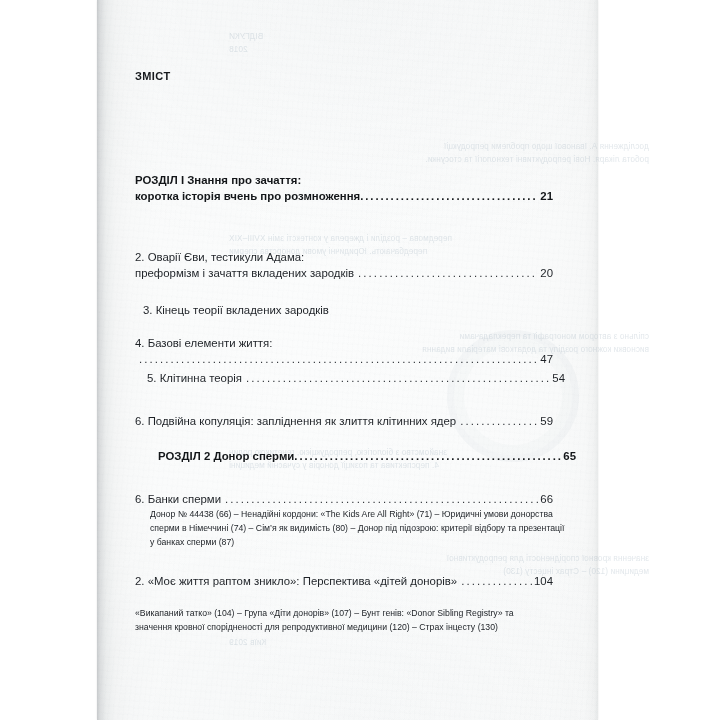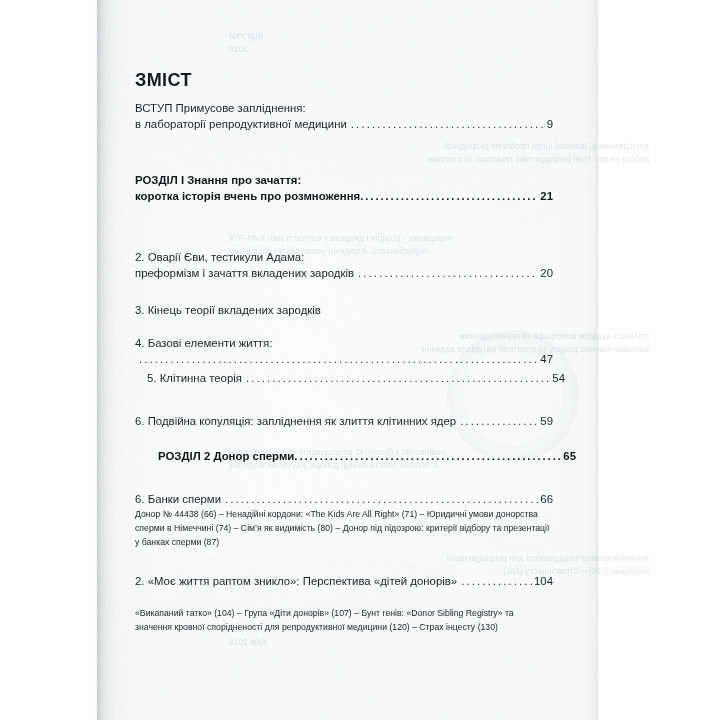--- a/index.html
+++ b/index.html
@@ -95,21 +95,21 @@
     top: 0;
     width: 418px;      
     height: 720px;
     color: #1b1e22;
   }
 
   #toc-title {
     position: absolute;
     top: 70px;
     left: 0;
-    font-size: 18px;
+    font-size: 11px;
     font-weight: bold;
     letter-spacing: 0.4px;
     color: #16191d;
   }
 
   .entry { position: absolute; left: 0; width: 100%; }
 
   .line {
     display: flex;
     align-items: baseline;
@@ -179,51 +179,41 @@
 висновки кожного розділу та додаткові матеріали видання</div>
   <div class="showthrough" id="st-block-e">знайомство з біологією, репродукцією, генетикою родин
 4. перспектива та позиції донорів у сучасній медицині</div>
   <div class="showthrough" id="st-block-f">значення кровної спорідненості для репродуктивної
 медицини (120) – Страх інцесту (130)</div>
   <div class="showthrough" id="st-block-g">Київ 2019</div>
 
   <div id="toc">
     <div id="toc-title">ЗМІСТ</div>
 
-  <div class="entry" style="top: 100px;">
-        <div class="line">
-          <span class="txt">ВСТУП Примусове запліднення:</span>
-        </div>
-        <div class="line">
-          <span class="txt">в лабораторії репродуктивної медицини</span>
-          <span class="leader"></span>
-          <span class="pageno">9</span>
-        </div>
-      </div>
       <div class="entry bold" style="top: 172px;">
         <div class="line">
           <span class="txt">РОЗДІЛ I Знання про зачаття:</span>
         </div>
         <div class="line">
           <span class="txt">коротка історія вчень про розмноження</span>
           <span class="leader tight"></span>
           <span class="pageno">21</span>
         </div>
       </div>
       <div class="entry" style="top: 249px;">
         <div class="line">
           <span class="txt">2. Оварії Єви, тестикули Адама:</span>
         </div>
         <div class="line">
           <span class="txt">преформізм і зачаття вкладених зародків</span>
           <span class="leader"></span>
           <span class="pageno">20</span>
         </div>
       </div>
-      <div class="entry" style="top: 302px;">
+      <div class="entry" style="top: 302px; margin-left: 8px;">
         <div class="line">
           <span class="txt">3. Кінець теорії вкладених зародків</span>
         </div>
       </div>
       <div class="entry" style="top: 335px;">
         <div class="line">
           <span class="txt">4. Базові елементи життя:</span>
         </div>
         <div class="line">
           <span class="leader"></span>
@@ -250,21 +240,21 @@
           <span class="leader tight"></span>
           <span class="pageno">65</span>
         </div>
       </div>
       <div class="entry" style="top: 491px;">
         <div class="line">
           <span class="txt">6. Банки сперми</span>
           <span class="leader"></span>
           <span class="pageno">66</span>
         </div>
-        <div class="note" style="position: relative; margin-top: 1px;">Донор № 44438 (66) – Ненадійні кордони: «The Kids Are All Right» (71) – Юридичні умови донорства сперми в Німеччині (74) – Сім’я як видимість (80) – Донор під підозрою: критерії відбору та презентації у банках сперми (87)</div>
+        <div class="note" style="position: relative; margin-top: 1px; margin-left: 15px;">Донор № 44438 (66) – Ненадійні кордони: «The Kids Are All Right» (71) – Юридичні умови донорства сперми в Німеччині (74) – Сім’я як видимість (80) – Донор під підозрою: критерії відбору та презентації у банках сперми (87)</div>
       </div>
       <div class="entry" style="top: 573px;">
         <div class="line">
           <span class="txt">2. «Моє життя раптом зникло»: Перспектива «дітей донорів»</span>
           <span class="leader"></span>
           <span class="pageno">104</span>
         </div>
         <div class="note" style="position: relative; margin-top: 18px;">«Викапаний татко» (104) – Група «Діти донорів» (107) – Бунт генів: «Donor Sibling Registry» та значення кровної спорідненості для репродуктивної медицини (120) – Страх інцесту (130)</div>
       </div>
     </div>

